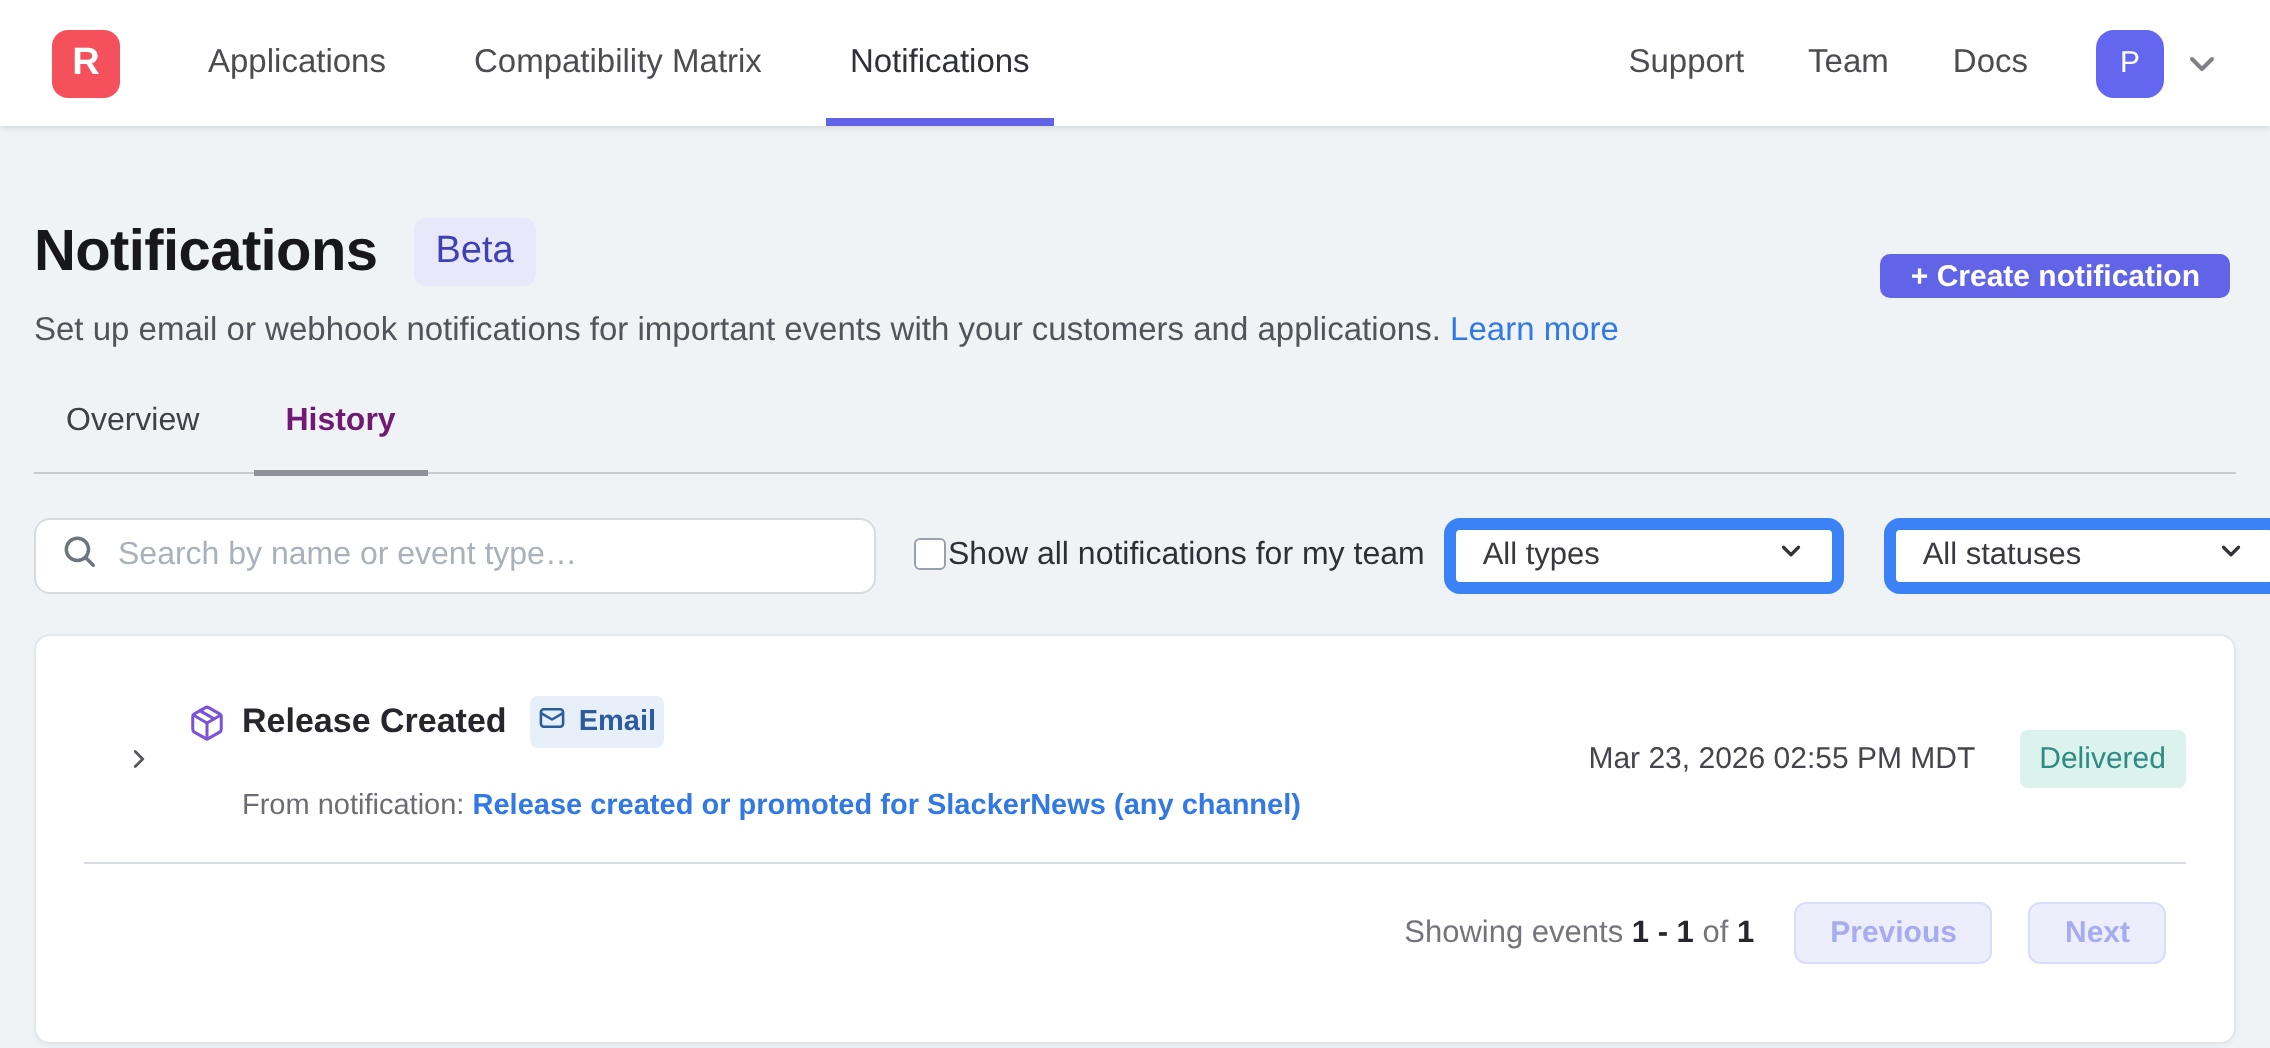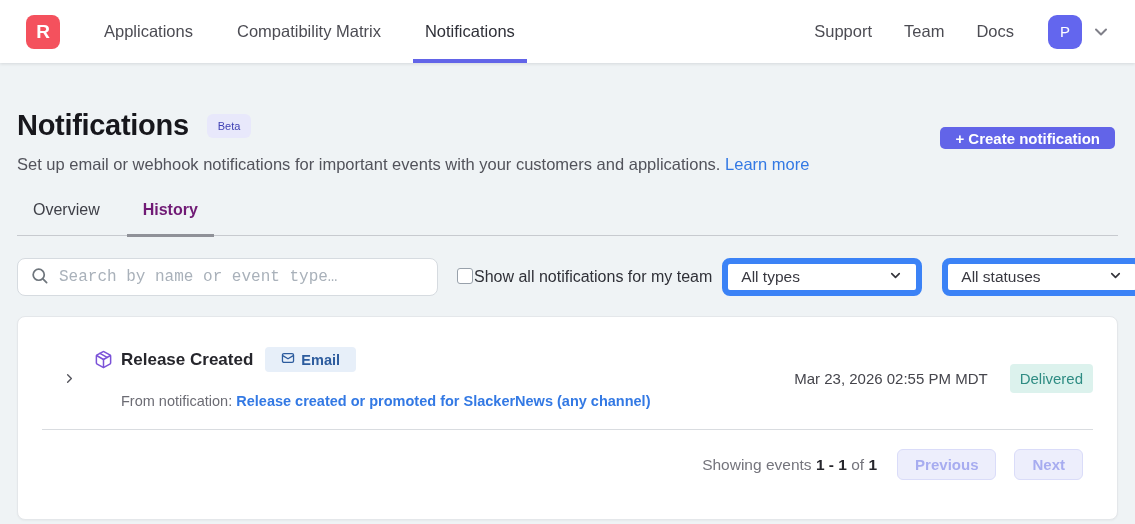--- a/index.html
+++ b/index.html
@@ -40,21 +40,21 @@
     width:34px; height:34px; border-radius:9px; background:#6366EE; color:#fff;
     font-size:15px; display:flex; align-items:center; justify-content:center;
   }
   .caret svg { display:block; }
 
   
   .main { padding:0 17px; }
   .header-row { display:flex; align-items:center; margin-top:46px; }
   .page-title { font-size:29px; font-weight:800; color:#17171C; letter-spacing:-.3px; }
   .beta-badge {
-    margin-left:18px; background:#E8E8FB; color:#4041B4; font-size:11px;
+    margin-left:18px; background:#E8E8FB; color:#4041B4; font-size:19px;
     padding:6px 11px; border-radius:6px;
   }
   .create-btn {
     position:absolute; top:127px; right:20px; height:22px; padding:0 15px;
     background:#6264E8; color:#fff; font-weight:bold; font-size:15px;
     border:none; border-radius:5px; cursor:pointer;
     font-family:"Liberation Sans", sans-serif;
   }
   .desc { margin-top:13px; font-size:16.5px; color:#52535B; }
   .desc a { color:#3379E4; text-decoration:none; cursor:pointer; }
@@ -69,21 +69,21 @@
 
   
   .filter-row { display:flex; align-items:center; margin-top:22px; }
   .search-box {
     width:421px; height:38px; border:1px solid #D6DBE0; border-radius:8px;
     background:#fff; display:flex; align-items:center; padding:0 12px; flex-shrink:0;
   }
   .search-box svg { flex-shrink:0; }
   .search-box input {
     border:none; outline:none; flex:1; font-size:16px; color:#7f1d1d;
-    margin-left:10px; font-family:Liberation Mono, monospace; background:transparent;
+    margin-left:10px; font-family:Liberation Sans, sans-serif; background:transparent;
   }
   .search-box input::placeholder { color:#A9B1BA; }
   .checkbox-group { display:flex; margin-left:19px; gap:1px; font-size:16px; color:#2F3037; white-space:nowrap; }
   .checkbox-group input {
     appearance:none; width:16px; height:16px; border:1.5px solid #98A1AB;
     border-radius:3px; background:#fff; cursor:pointer; flex-shrink:0;
   }
   .select {
     height:38px; border:6px solid #3b82f6; border-radius:8px; background:#fff;
     display:flex; align-items:center; justify-content:space-between;
@@ -99,21 +99,21 @@
     box-shadow:0 1px 2px rgba(0,0,0,.04);
   }
   .event-row { display:flex; align-items:center; padding:30px 24px 20px 44px; }
   .expand-toggle { display:flex; align-items:center; margin-right:17px; cursor:pointer; }
   .event-main { flex:1; }
   .event-line1 { display:flex; align-items:center; }
   .package-icon { display:flex; margin-right:8px; }
   .event-name { font-size:17px; font-weight:600; color:#26262C; }
   .email-badge {
     display:flex; align-items:center; gap:6px; background:#E7EFF9; color:#2D5C9E;
-    font-size:14.5px; font-weight:600; padding:4px 16px; border-radius:4px; margin-left:12px;
+    font-size:14.5px; font-weight:600; padding:4px 4px; border-radius:4px; margin-left:12px;
   }
   .event-line2 { margin-top:21px; font-size:14.5px; color:#6C6C74; margin-left:27px; }
   .event-line2 a { color:#3379E4; font-weight:600; text-decoration:none; cursor:pointer; }
   .event-right { display:flex; align-items:center; gap:22px; }
   .timestamp { font-size:15px; color:#45454C; white-space:nowrap; }
   .status-badge { background:#DCF2ED; color:#2E8C83; font-size:15px; padding:6px 10px; border-radius:4px; }
   .card-divider { border-top:1px solid #D9DCE0; margin:0 24px; }
 
   
   .pagination { display:flex; align-items:center; justify-content:flex-end; padding:19px 34px 39px 0; }

